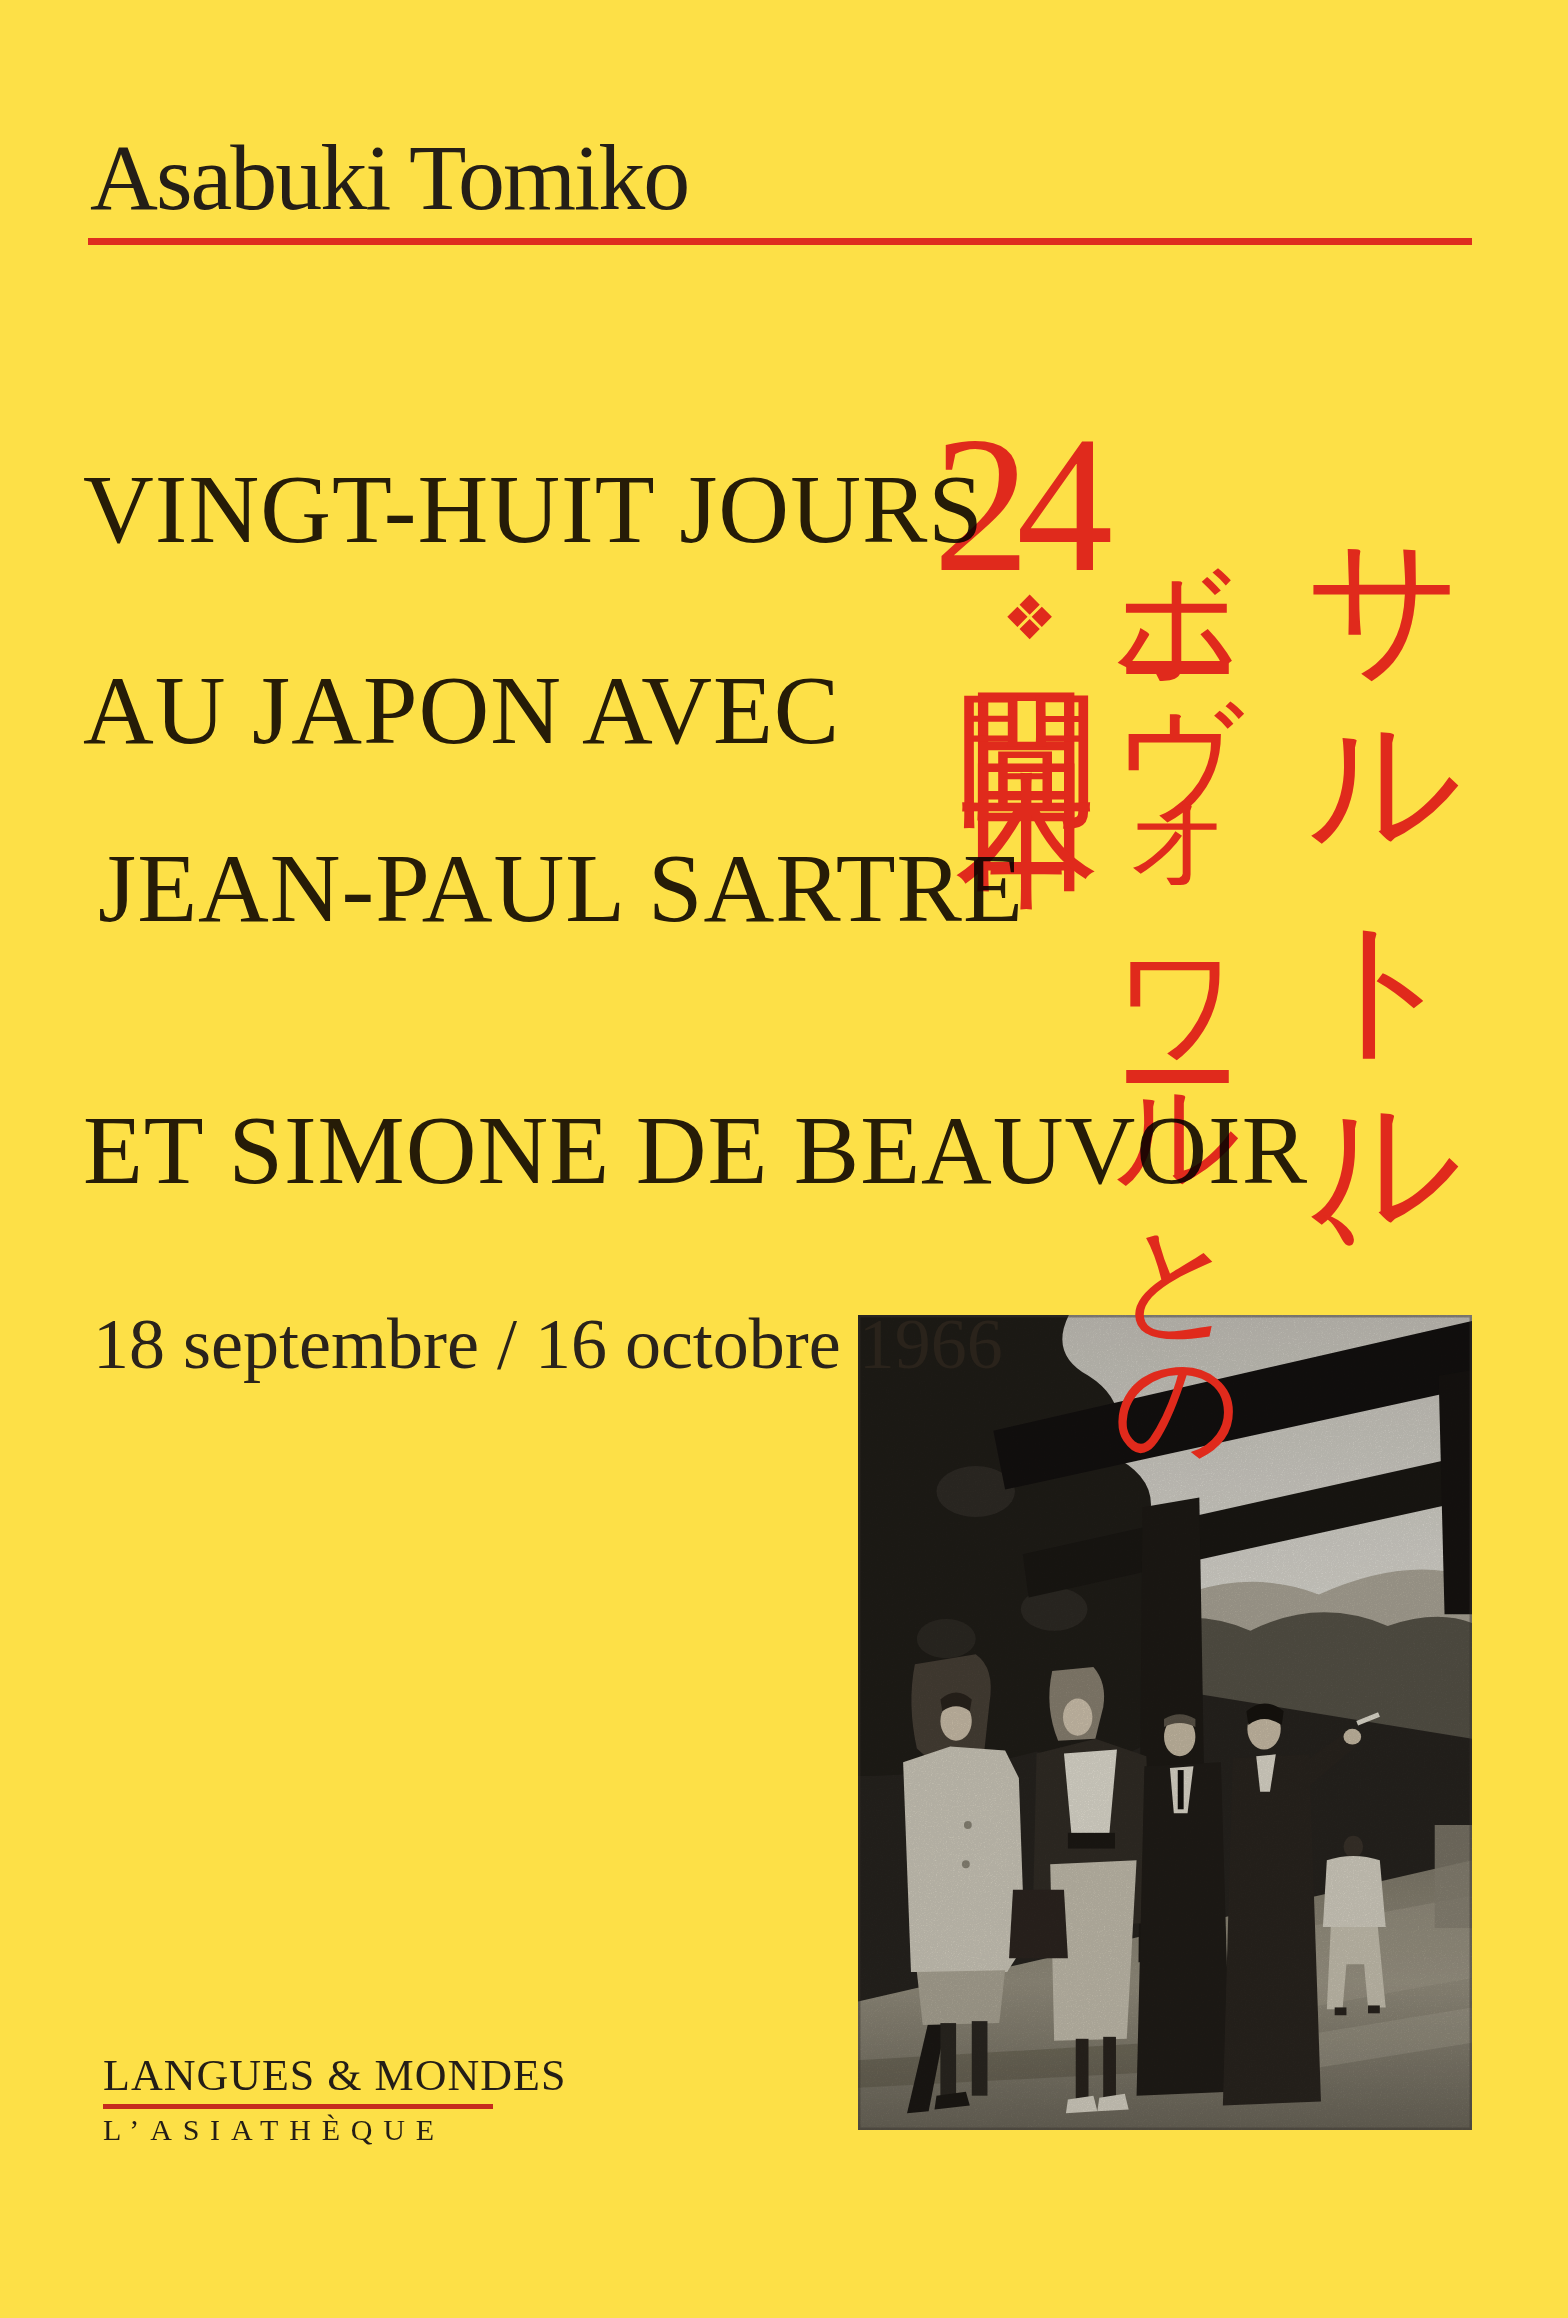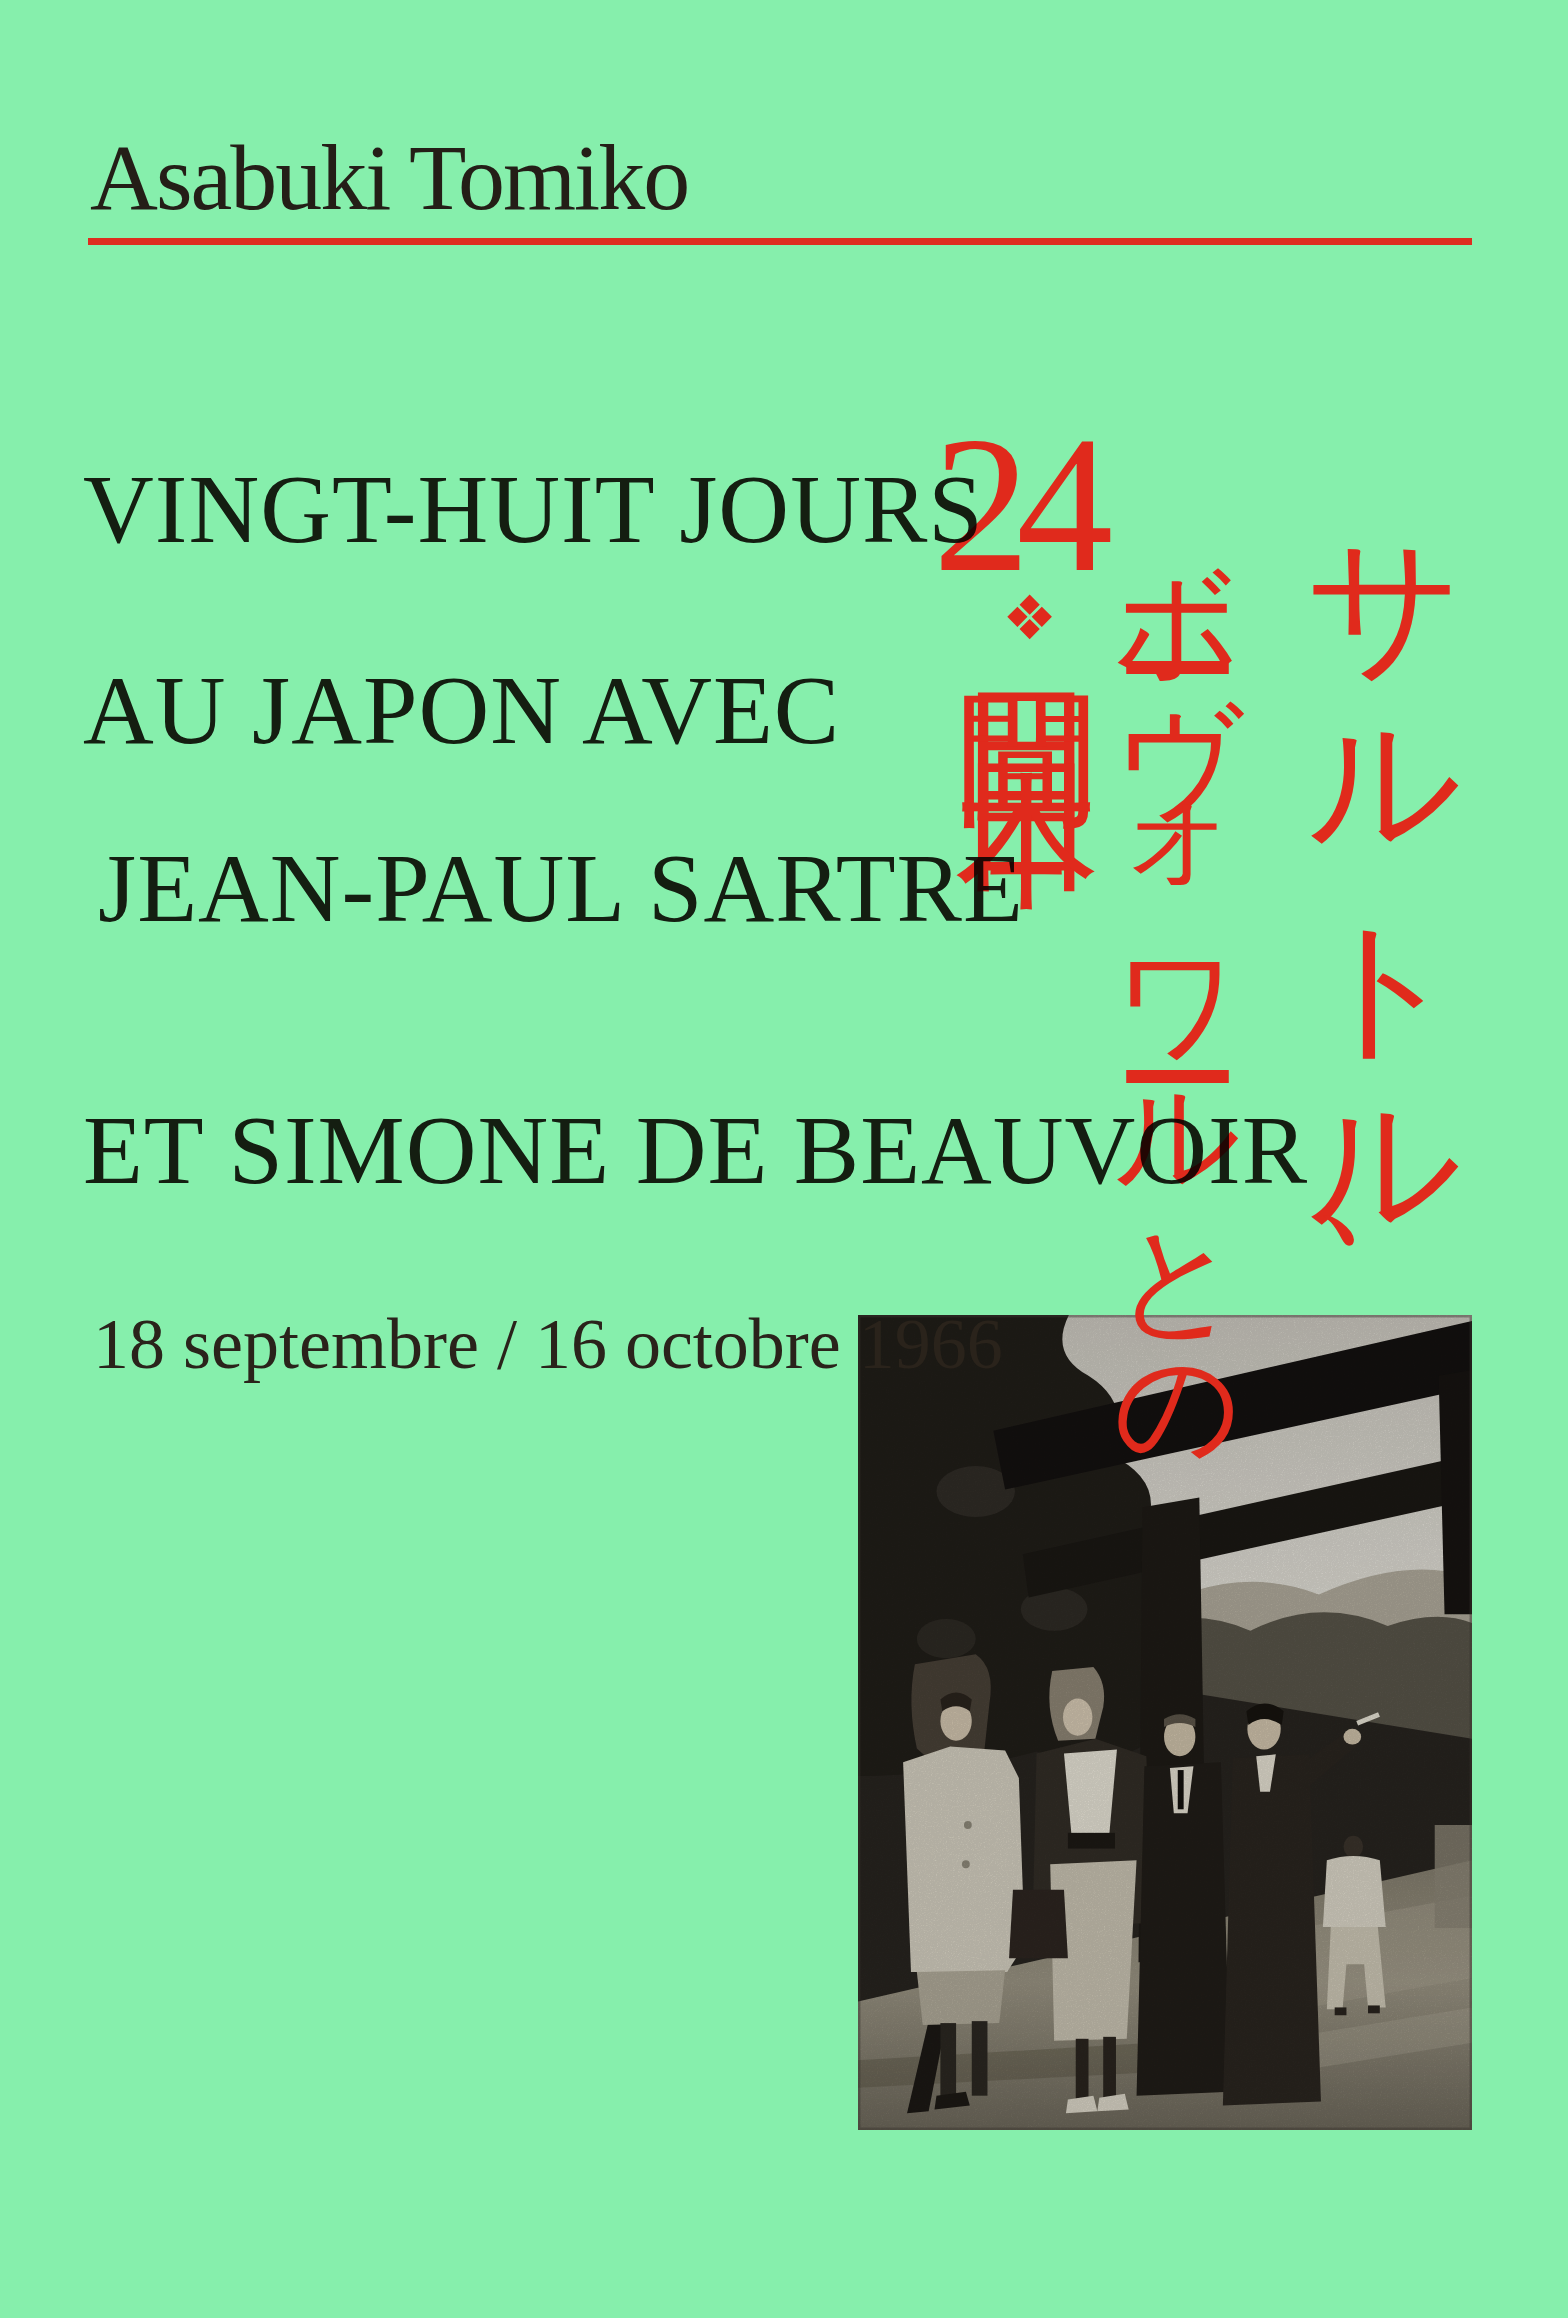--- a/index.html
+++ b/index.html
@@ -4,21 +4,21 @@
 <style>
   html, body {
     margin: 0;
     padding: 0;
     background: #f8f6ef;
   }
   .cover {
     position: relative;
     width: 1568px;
     height: 2318px;
-    background: #86efac;
+    background: #fde047;
     overflow: hidden;
     font-family: "Liberation Serif", "DejaVu Serif", serif;
   }
   
   .author {
     position: absolute;
     left: 90px; top: 130px;
     font-size: 94px;
     letter-spacing: -2px;
     color: #241e17;
@@ -232,15 +232,20 @@
         <ellipse cx="414" cy="422" rx="17" ry="21" fill="#d2c5ae"></ellipse>
         <path d="M396,404 Q414,388 434,404 L432,418 Q414,406 398,418 Z" fill="#17140f"></path>
         <polygon points="406,450 426,448 420,486 410,486" fill="#e6e1d3"></polygon>
       </g>
 
       <rect width="626" height="831" filter="url(#grain)" opacity="0.16"></rect>
       <rect x="1" y="1" width="624" height="829" fill="none" stroke="#3a362e" stroke-width="3" opacity="0.45"></rect>
     </svg>
   </div>
 
+  <div class="publisher">
+    <div class="pub-imprint">LANGUES &amp; MONDES</div>
+    <div class="pub-rule"></div>
+    <div class="pub-name">L’ASIATHÈQUE</div>
+  </div>
 
 </div>
 
 
 </body></html>

